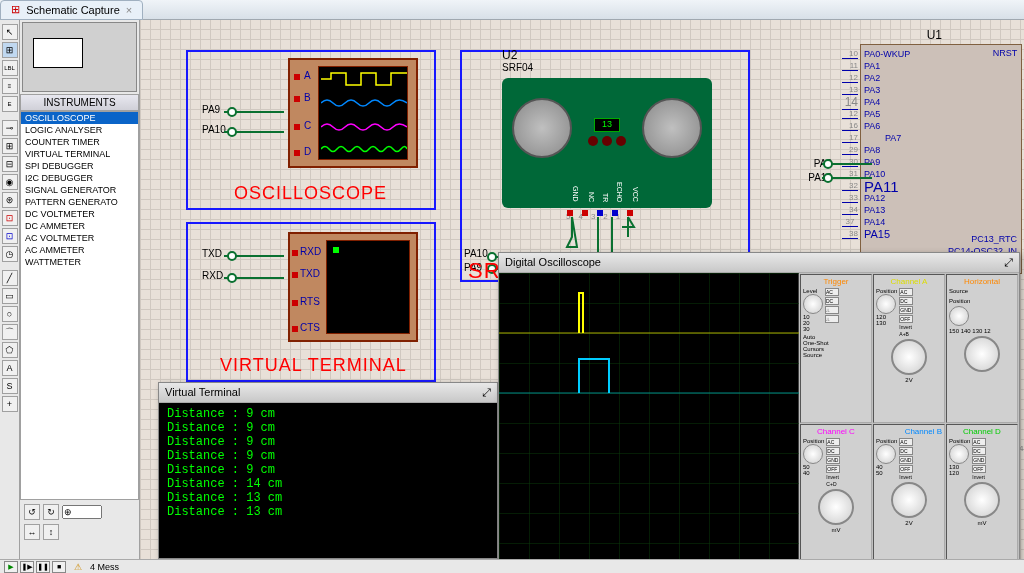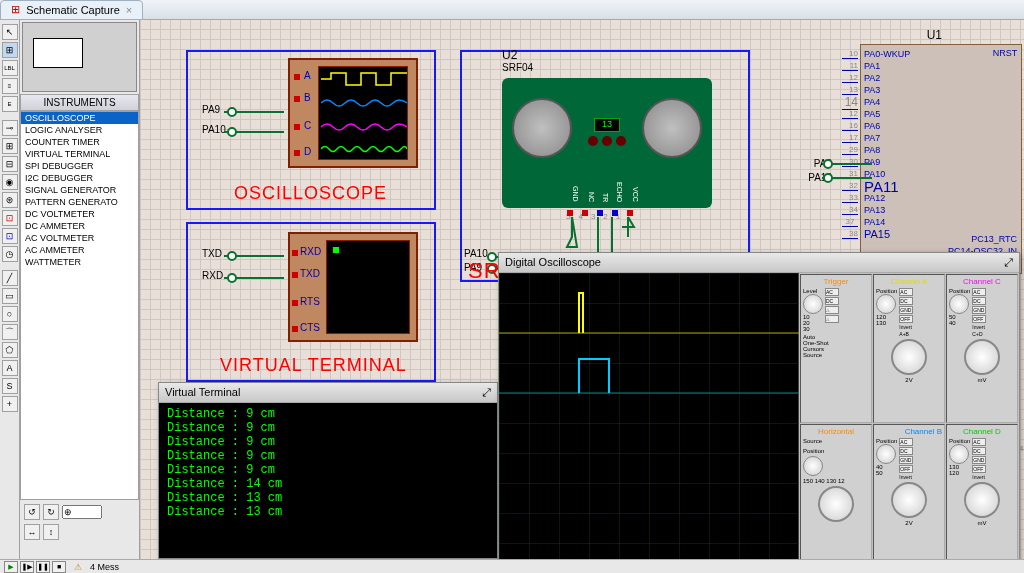--- a/index.html
+++ b/index.html
@@ -278,21 +278,21 @@
             <span style="margin-left:6px;font-size:9px;color:#00a;">PA4</span>
           </div>
           <div style="position: absolute; left: 0px; top: 64px; display: flex; align-items: center; height: 12px;">
             <span style="width:16px;text-align:right;font-size:8px;color:#888;border-bottom:1px solid #00a;">12</span>
             <span style="margin-left:6px;font-size:9px;color:#00a;">PA5</span>
           </div>
           <div style="position: absolute; left: 0px; top: 76px; display: flex; align-items: center; height: 12px;">
             <span style="width:16px;text-align:right;font-size:8px;color:#888;border-bottom:1px solid #00a;">16</span>
             <span style="margin-left:6px;font-size:9px;color:#00a;">PA6</span>
           </div>
-          <div style="position: absolute; left: 0px; top: 88px; display: flex; align-items: center; height: 12px;">
+          <div style="position: absolute; left: 0px; top: 88px; display: flex; align-items: center; height: 12px; gap: 21px;">
             <span style="width:16px;text-align:right;font-size:8px;color:#888;border-bottom:1px solid #00a;">17</span>
             <span style="margin-left:6px;font-size:9px;color:#00a;">PA7</span>
           </div>
           <div style="position: absolute; left: 0px; top: 100px; display: flex; align-items: center; height: 12px;">
             <span style="width:16px;text-align:right;font-size:8px;color:#888;border-bottom:1px solid #00a;">29</span>
             <span style="margin-left:6px;font-size:9px;color:#00a;">PA8</span>
           </div>
           <div style="position: absolute; left: 0px; top: 112px; display: flex; align-items: center; height: 12px;">
             <span style="width:16px;text-align:right;font-size:8px;color:#888;border-bottom:1px solid #00a;">30</span>
             <span style="margin-left:6px;font-size:9px;color:#00a;">PA9</span>
@@ -416,47 +416,47 @@
             <div class="do-btn">GND</div>
             <div class="do-btn">OFF</div>
             <div style="font-size:5px;">Invert</div>
             <div style="font-size:5px;">A+B</div>
           </div>
         </div>
         <div class="do-knob"></div>
         <div style="text-align:center;font-size:6px;">2V</div>
       </div>
       <div class="do-section">
+        <div class="do-sec-title do-horiz">Horizontal</div>
+        <div style="font-size:6px;">Source</div>
+        <div style="font-size:6px;margin-top:4px;">Position</div>
+        <div class="do-knob-sm" style="margin:2px 0;"></div>
+        <div style="font-size:6px;">150 140 130 12</div>
+        <div class="do-knob"></div>
+      </div>
+      <div class="do-section">
         <div class="do-sec-title do-chC">Channel C</div>
         <div style="display:flex;gap:2px;">
           <div style="font-size:6px;">
             <div>Position</div>
             <div class="do-knob-sm"></div>
             <div>50</div>
             <div>40</div>
           </div>
           <div class="do-btn-grp">
             <div class="do-btn">AC</div>
             <div class="do-btn">DC</div>
             <div class="do-btn">GND</div>
             <div class="do-btn">OFF</div>
             <div style="font-size:5px;">Invert</div>
             <div style="font-size:5px;">C+D</div>
           </div>
         </div>
         <div class="do-knob"></div>
         <div style="text-align:center;font-size:6px;">mV</div>
-      </div>
-      <div class="do-section">
-        <div class="do-sec-title do-horiz">Horizontal</div>
-        <div style="font-size:6px;">Source</div>
-        <div style="font-size:6px;margin-top:4px;">Position</div>
-        <div class="do-knob-sm" style="margin:2px 0;"></div>
-        <div style="font-size:6px;">150 140 130 12</div>
-        <div class="do-knob"></div>
       </div>
       <div class="do-section">
         <div class="do-sec-title do-chB">Channel B</div>
         <div style="display:flex;gap:2px;">
           <div style="font-size:6px;">
             <div>Position</div>
             <div class="do-knob-sm"></div>
             <div>40</div>
             <div>50</div>
           </div>

